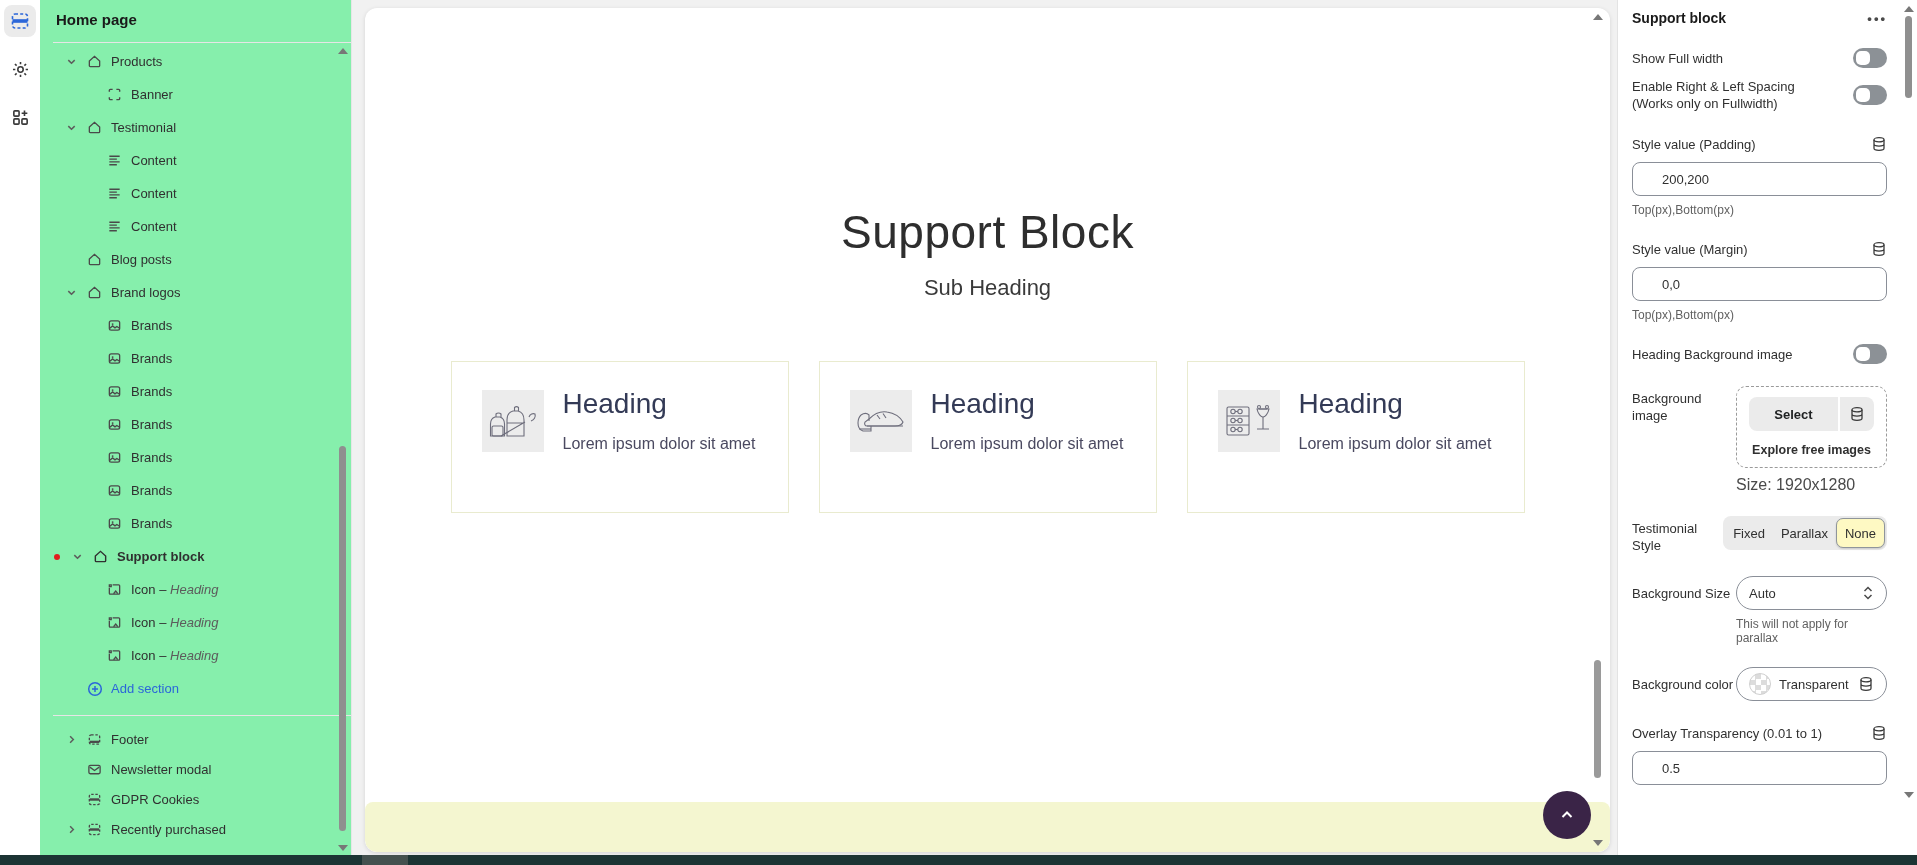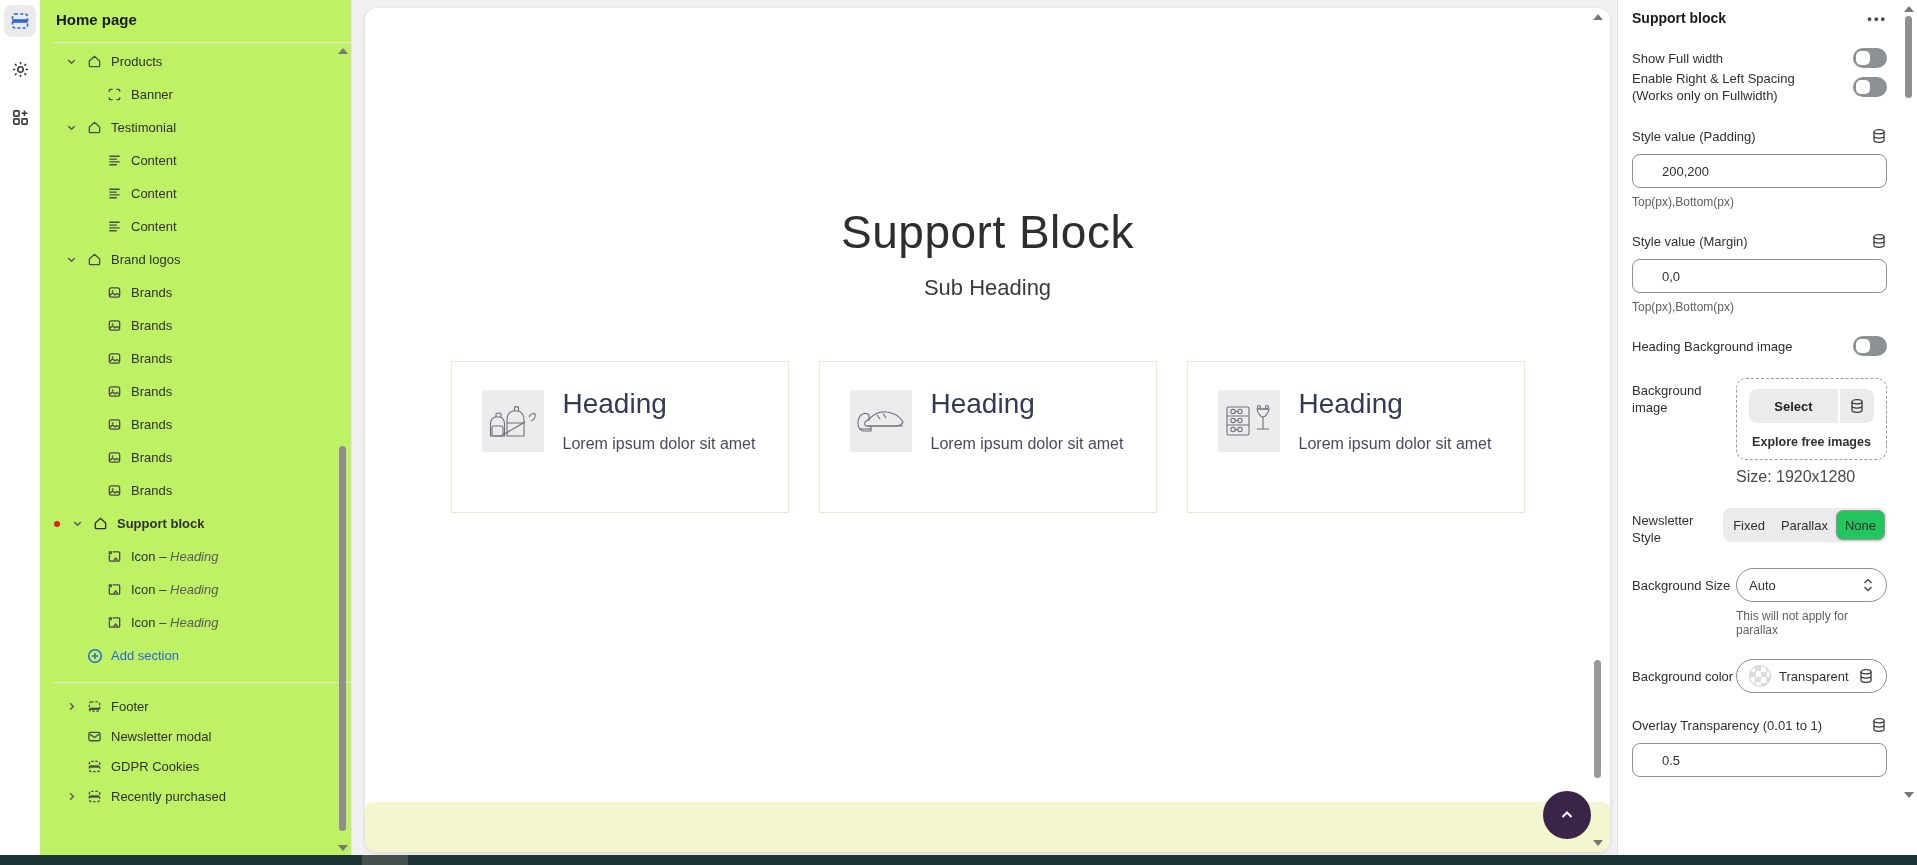--- a/index.html
+++ b/index.html
@@ -7,21 +7,21 @@
     font-family:"Liberation Sans", sans-serif; }
 
   
   #rail { position:absolute; left:0; top:0; width:40px; height:855px; background:#fff; z-index:5; }
   .rail-btn { width:32px; height:32px; margin:5px auto 0; border-radius:8px; display:flex;
     align-items:center; justify-content:center; cursor:pointer; }
   .rail-btn.active { background:#ebebeb; }
   .rail-btn + .rail-btn { margin-top:16px; }
 
   
-  #sidebar { position:absolute; left:40px; top:0; width:312px; height:855px; background:#bef264;
+  #sidebar { position:absolute; left:40px; top:0; width:312px; height:855px; background:#86efac;
     border-right:1px solid #e6e6e6; z-index:4; }
   #sidebar-title { font-size:15px; font-weight:700; color:#1a1a1a; padding:11px 0 0 16px; height:42px; }
   #sidebar-divider { border-top:1px solid #e6e6e6; margin-left:13px; }
   #tree { padding-top:2px; }
   .trow { height:33px; display:flex; align-items:center; font-size:13px; color:#303030;
     position:relative; cursor:pointer; }
   .trow .chev { width:14px; margin-left:24px; display:flex; justify-content:center; }
   .trow .nochev { width:14px; margin-left:24px; }
   .trow .ticon { width:17px; margin-left:8px; display:flex; justify-content:center; }
   .trow .tlabel { margin-left:8px; white-space:nowrap; }
@@ -93,21 +93,21 @@
   .select-btn { display:flex; background:#ebebeb; border-radius:8px; overflow:hidden; height:34px;
     align-items:center; cursor:pointer; }
   .select-btn .sb-label { flex:1; font-weight:600; color:#202223; }
   .select-btn .sb-db { width:36px; border-left:2px solid #fff; height:100%; display:flex;
     align-items:center; justify-content:center; }
   .explore-link { margin-top:12px; font-size:12.5px; font-weight:600; color:#303030; cursor:pointer; }
   .size-note { margin-top:8px; font-size:16px; color:#4a4a4a; }
   .segmented { flex:1; background:#ebebeb; border-radius:8px; display:flex; padding:2px; height:34px; }
   .seg-opt { flex:1; display:flex; align-items:center; justify-content:center; font-size:13px;
     color:#303030; cursor:pointer; white-space:nowrap; padding:0 8px; }
-  .seg-opt.active { background:#22c55e; border:1px solid #8f959b; border-radius:7px;
+  .seg-opt.active { background:#fef9c3; border:1px solid #8f959b; border-radius:7px;
     box-shadow:0 1px 2px rgba(0,0,0,.15); }
   .pill { flex:1; border:1px solid #8a8f98; border-radius:17px; height:34px; display:flex;
     align-items:center; padding:0 12px; cursor:pointer; background:#fff; }
   .pill .pill-val { flex:1; }
   .checker { width:22px; height:22px; border-radius:50%; border:1px solid #d0d0d0; margin-right:8px;
     background:conic-gradient(#dcdcdc 25%, #fff 0 50%, #dcdcdc 0 75%, #fff 0);
     background-size:11px 11px; }
   #panel-scroll { position:absolute; right:2px; top:4px; bottom:0; width:12px; }
 
   
@@ -215,20 +215,29 @@
     <div class="trow child">
       <span class="nochev"></span>
       <span class="ticon">
         <svg width="15" height="15" viewBox="0 0 16 16" fill="none" stroke="#4a4a4a" stroke-width="1.5">
             <path d="M2.5 3.5h11M2.5 6.5h8M2.5 9.5h11M2.5 12.5h8"></path>
           </svg>
       </span>
       <span class="tlabel">Content</span>
     </div>
 
+    <div class="trow">
+      <span class="nochev"></span>
+      <span class="ticon">
+        <svg width="15" height="15" viewBox="0 0 16 16" fill="none" stroke="#4a4a4a" stroke-width="1.4">
+            <path d="M2.5 7.5L8 2.5l5.5 5v5a1 1 0 0 1-1 1h-9a1 1 0 0 1-1-1z"></path>
+          </svg>
+      </span>
+      <span class="tlabel">Blog posts</span>
+    </div>
 
     <div class="trow">
       <span class="chev">
         <svg width="11" height="11" viewBox="0 0 12 12" fill="none" stroke="#5c5c5c" stroke-width="1.6">
             <path d="M2.5 4.5L6 8l3.5-3.5"></path>
           </svg>
       </span>
       <span class="ticon">
         <svg width="15" height="15" viewBox="0 0 16 16" fill="none" stroke="#4a4a4a" stroke-width="1.4">
             <path d="M2.5 7.5L8 2.5l5.5 5v5a1 1 0 0 1-1 1h-9a1 1 0 0 1-1-1z"></path>
@@ -521,21 +530,21 @@
     <div id="panel-header">
       <span id="panel-title">Support block</span>
       <span class="dots">•••</span>
     </div>
 
     <div class="toggle-row">
       <span class="tr-label">Show Full width</span>
       <span class="toggle"></span>
     </div>
 
-    <div class="toggle-row" style="margin-top:2px;gap:10px;">
+    <div class="toggle-row" style="margin-top:10px;gap:10px;">
       <span class="tr-label">Enable Right &amp; Left Spacing (Works only on Fullwidth)</span>
       <span class="toggle"></span>
     </div>
 
     <div class="field-label-row">
       <span>Style value (Padding)</span>
       <span>
         <svg width="16" height="16" viewBox="0 0 16 16" fill="none" stroke="#3a3a3a" stroke-width="1.3">
             <ellipse cx="8" cy="3.8" rx="5" ry="2.1"></ellipse>
             <path d="M3 3.8v4.2c0 1.2 2.2 2.1 5 2.1s5-.9 5-2.1V3.8M3 8v4.2c0 1.2 2.2 2.1 5 2.1s5-.9 5-2.1V8"></path>
@@ -573,21 +582,21 @@
                 <path d="M3 3.8v4.2c0 1.2 2.2 2.1 5 2.1s5-.9 5-2.1V3.8M3 8v4.2c0 1.2 2.2 2.1 5 2.1s5-.9 5-2.1V8"></path>
               </svg>
           </span>
         </div>
         <div class="explore-link">Explore free images</div>
       </div>
     </div>
     <div class="size-note" style="margin-left:104px;">Size: 1920x1280</div>
 
     <div class="two-col">
-      <span class="col-label">Newsletter Style</span>
+      <span class="col-label">Testimonial Style</span>
       <div class="segmented">
         <span class="seg-opt">Fixed</span>
         <span class="seg-opt">Parallax</span>
         <span class="seg-opt active">None</span>
       </div>
     </div>
 
     <div class="two-col" style="align-items:center;">
       <span class="col-label" style="padding-top:0;">Background Size</span>
       <div class="pill">

